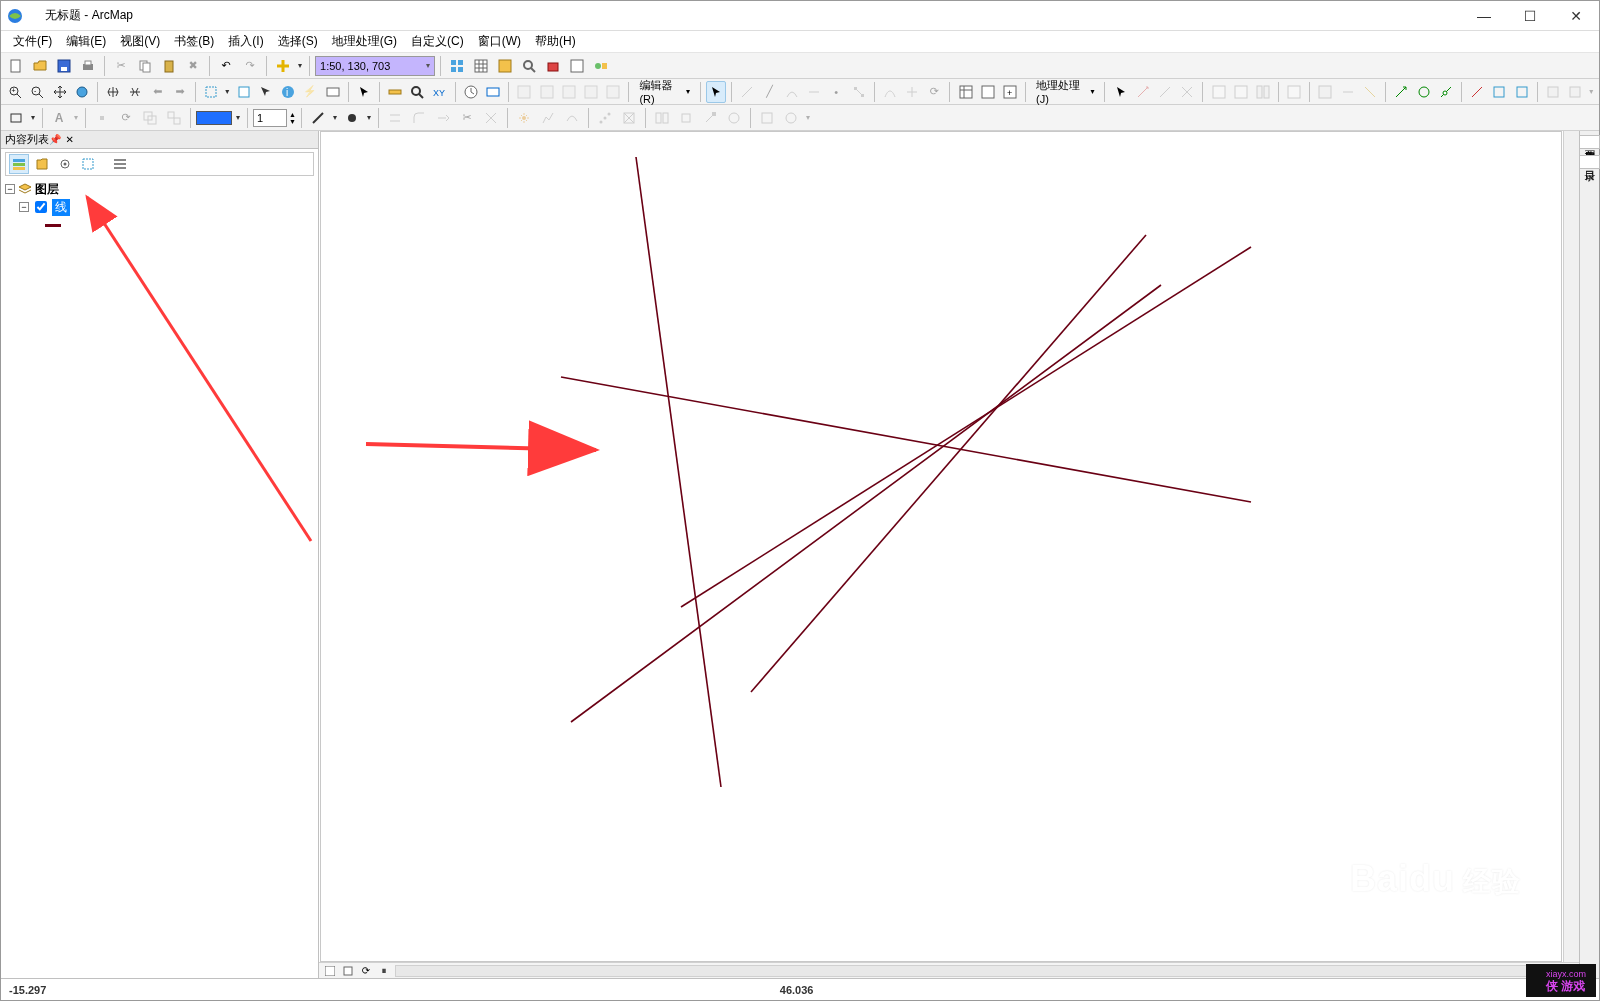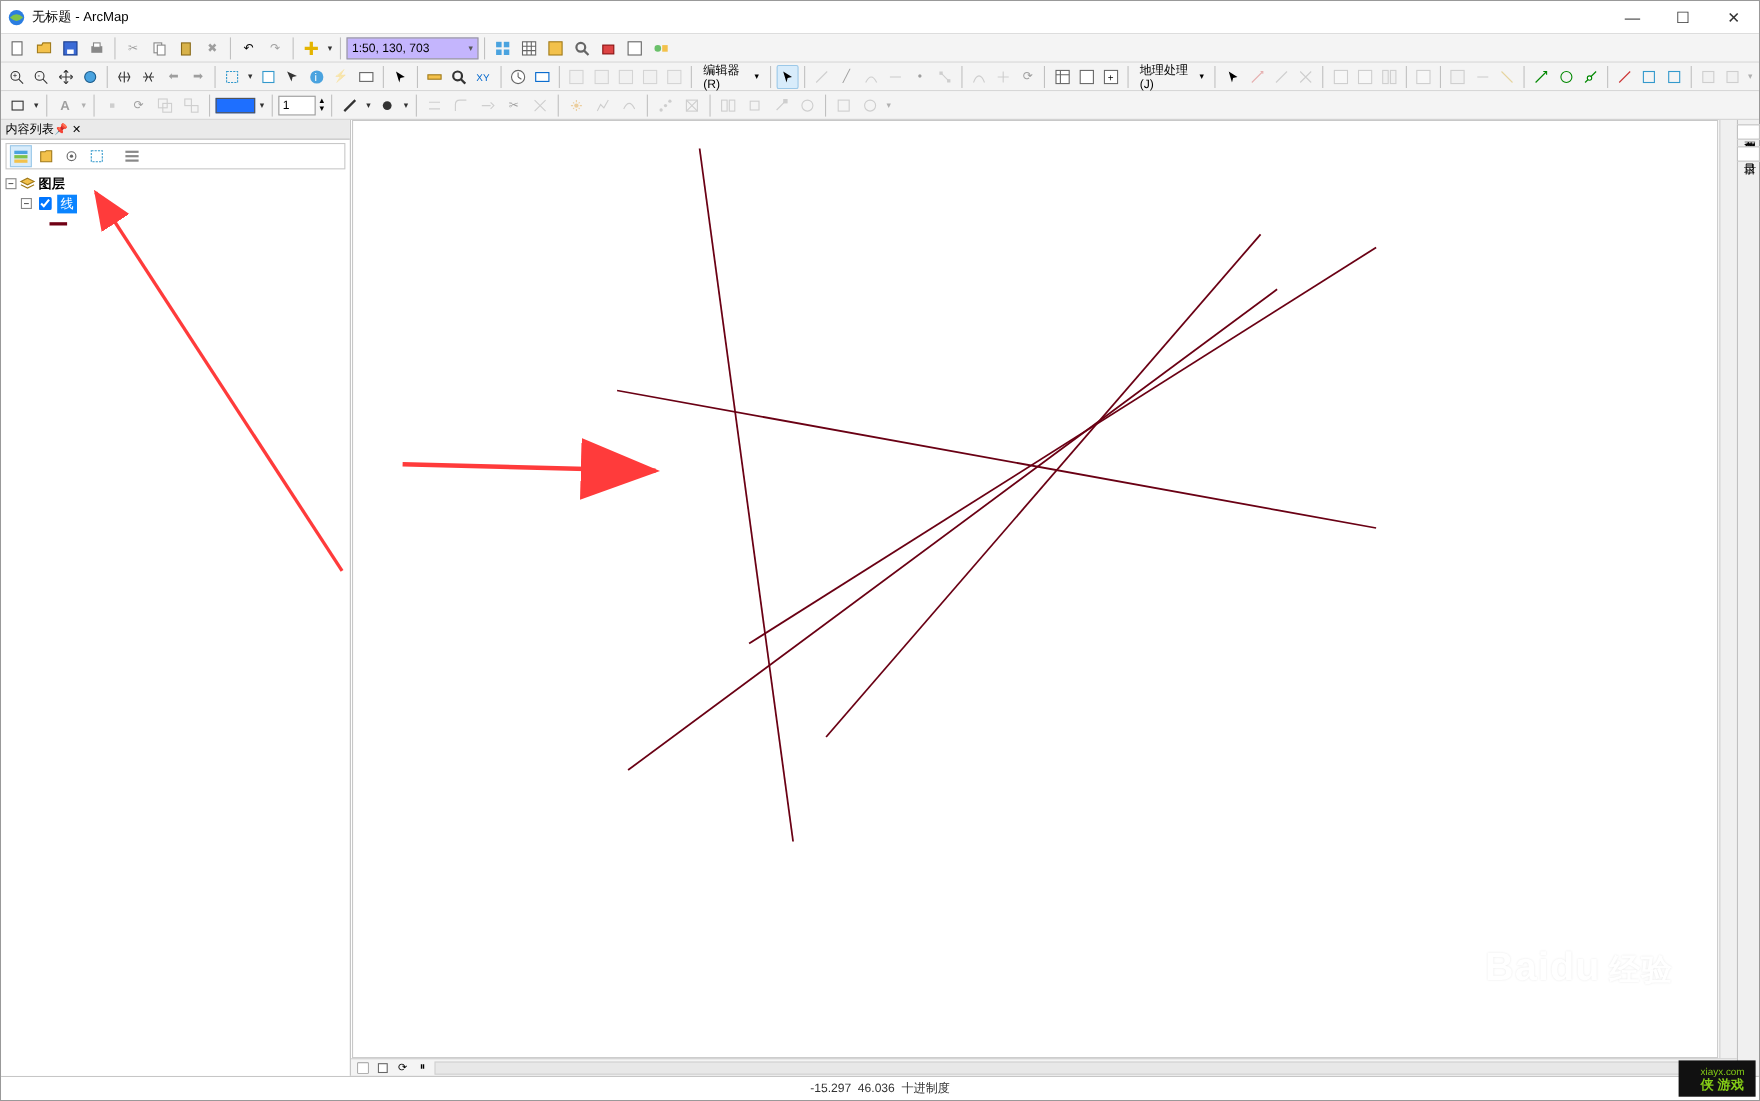--- a/index.html
+++ b/index.html
@@ -1,20 +1,20 @@
 <!DOCTYPE html>
 <html><head>
 <meta charset="utf-8">
 <style>
   * { box-sizing: border-box; font-family: "Microsoft YaHei", "Segoe UI", Tahoma, sans-serif; }
   html, body { margin:0; padding:0; width:1600px; height:1001px; background:#fff; overflow:hidden; }
   .window { width:1600px; height:1001px; display:flex; flex-direction:column; border:1px solid #999; }
   
   .titlebar { height:30px; background:#fff; display:flex; align-items:center; justify-content:space-between; border-bottom:1px solid #ddd; }
-  .titlebar-left { display:flex; align-items:center; gap:6px; padding-left:6px; font-size:12px; }
+  .titlebar-left { display:flex; align-items:center; gap:22px; padding-left:6px; font-size:12px; }
   .titlebar-right { display:flex; height:100%; }
   .win-btn { width:46px; height:100%; display:flex; align-items:center; justify-content:center; font-size:14px; color:#333; cursor:default; }
   .app-icon { width:16px; height:16px; }
   
   .menubar { height:22px; background:#fff; display:flex; align-items:center; padding:0 6px; gap:2px; font-size:12px; border-bottom:1px solid #e5e5e5; }
   .menu-item { padding:2px 6px; cursor:default; }
   
   .toolrows { display:flex; flex-direction:column; }
   .toolbar { height:26px; background:#f4f4f4; border-bottom:1px solid #d0d0d0; display:flex; align-items:center; padding:0 4px; gap:2px; font-size:11px; }
   .tbtn { width:22px; height:22px; display:flex; align-items:center; justify-content:center; border:1px solid transparent; border-radius:2px; position:relative; }
@@ -44,26 +44,26 @@
   .right-strip { width:20px; background:#f0f0f0; border-left:1px solid #c0c0c0; display:flex; flex-direction:column; align-items:center; padding-top:4px; gap:6px; }
   .vtab { writing-mode:vertical-rl; font-size:11px; background:#fff; border:1px solid #c0c0c0; padding:6px 2px; cursor:default; }
   .map-wrap { flex:1; display:flex; flex-direction:column; min-width:0; }
   .map-canvas-area { flex:1; position:relative; border:1px solid #c8c8c8; margin:0 1px; overflow:hidden; }
   .map-canvas-area svg { position:absolute; inset:0; }
   .vscroll { width:16px; background:#f0f0f0; border-left:1px solid #d0d0d0; }
   .map-bottom { height:16px; display:flex; align-items:center; border-top:1px solid #d0d0d0; background:#f4f4f4; padding-left:4px; gap:4px; }
   .tiny-btn { width:14px; height:14px; display:flex; align-items:center; justify-content:center; font-size:10px; border:1px solid transparent; }
   .h-track { flex:1; height:12px; background:#e8e8e8; border:1px solid #d0d0d0; }
   
-  .statusbar { height:22px; background:#fff; border-top:1px solid #c0c0c0; display:flex; align-items:center; justify-content:center; padding:0 8px; font-size:11px; gap:6px; color:#333; }
+  .statusbar { height:22px; background:#fff; border-top:1px solid #c0c0c0; display:flex; align-items:center; justify-content:space-between; padding:0 8px; font-size:11px; gap:6px; color:#333;font-weight:bold; }
   
   .watermark-baidu { position:absolute; right:40px; bottom:60px; color:#fff; opacity:0.5; font-size:36px; font-weight:bold; letter-spacing:1px; text-shadow:0 0 2px rgba(0,0,0,0.2); display:flex; align-items:baseline; gap:8px; pointer-events:none; }
   .watermark-baidu .cn { font-size:28px; }
   .watermark-url { position:absolute; right:40px; bottom:36px; color:#fff; opacity:0.45; font-size:16px; pointer-events:none; }
-  .corner-wm { position:absolute; right:4px; bottom:4px; color:#84cc16; font-size:12px; background:#111; padding:6px 10px 4px 20px; line-height:1.1; pointer-events:none; font-weight:bold;}
+  .corner-wm { position:absolute; right:4px; bottom:4px; color:#d946ef; font-size:12px; background:#111; padding:6px 10px 4px 20px; line-height:1.1; pointer-events:none; font-weight:bold;}
   .corner-wm .tiny { font-size:9px; font-weight:normal; display:block; text-align:right; }
 </style>
 </head>
 <body>
 
 <div class="window">
 
   <div class="titlebar">
     <div class="titlebar-left">
       <svg class="app-icon" viewBox="0 0 16 16">
@@ -72,20 +72,32 @@
         </svg>
       <span>无标题 - ArcMap</span>
     </div>
     <div class="titlebar-right">
       <div class="win-btn">—</div>
       <div class="win-btn">☐</div>
       <div class="win-btn close">✕</div>
     </div>
   </div>
 
+  <div class="menubar">
+    <span class="menu-item">文件(F)</span>
+    <span class="menu-item">编辑(E)</span>
+    <span class="menu-item">视图(V)</span>
+    <span class="menu-item">书签(B)</span>
+    <span class="menu-item">插入(I)</span>
+    <span class="menu-item">选择(S)</span>
+    <span class="menu-item">地理处理(G)</span>
+    <span class="menu-item">自定义(C)</span>
+    <span class="menu-item">窗口(W)</span>
+    <span class="menu-item">帮助(H)</span>
+  </div>
 
   <div class="toolrows">
 
     <div class="toolbar">
       <div class="tbtn">
           <svg width="14" height="14">
             <rect x="2" y="1" width="9" height="12" fill="#fff" stroke="#666"></rect>
           </svg>
         </div>
       <div class="tbtn">

